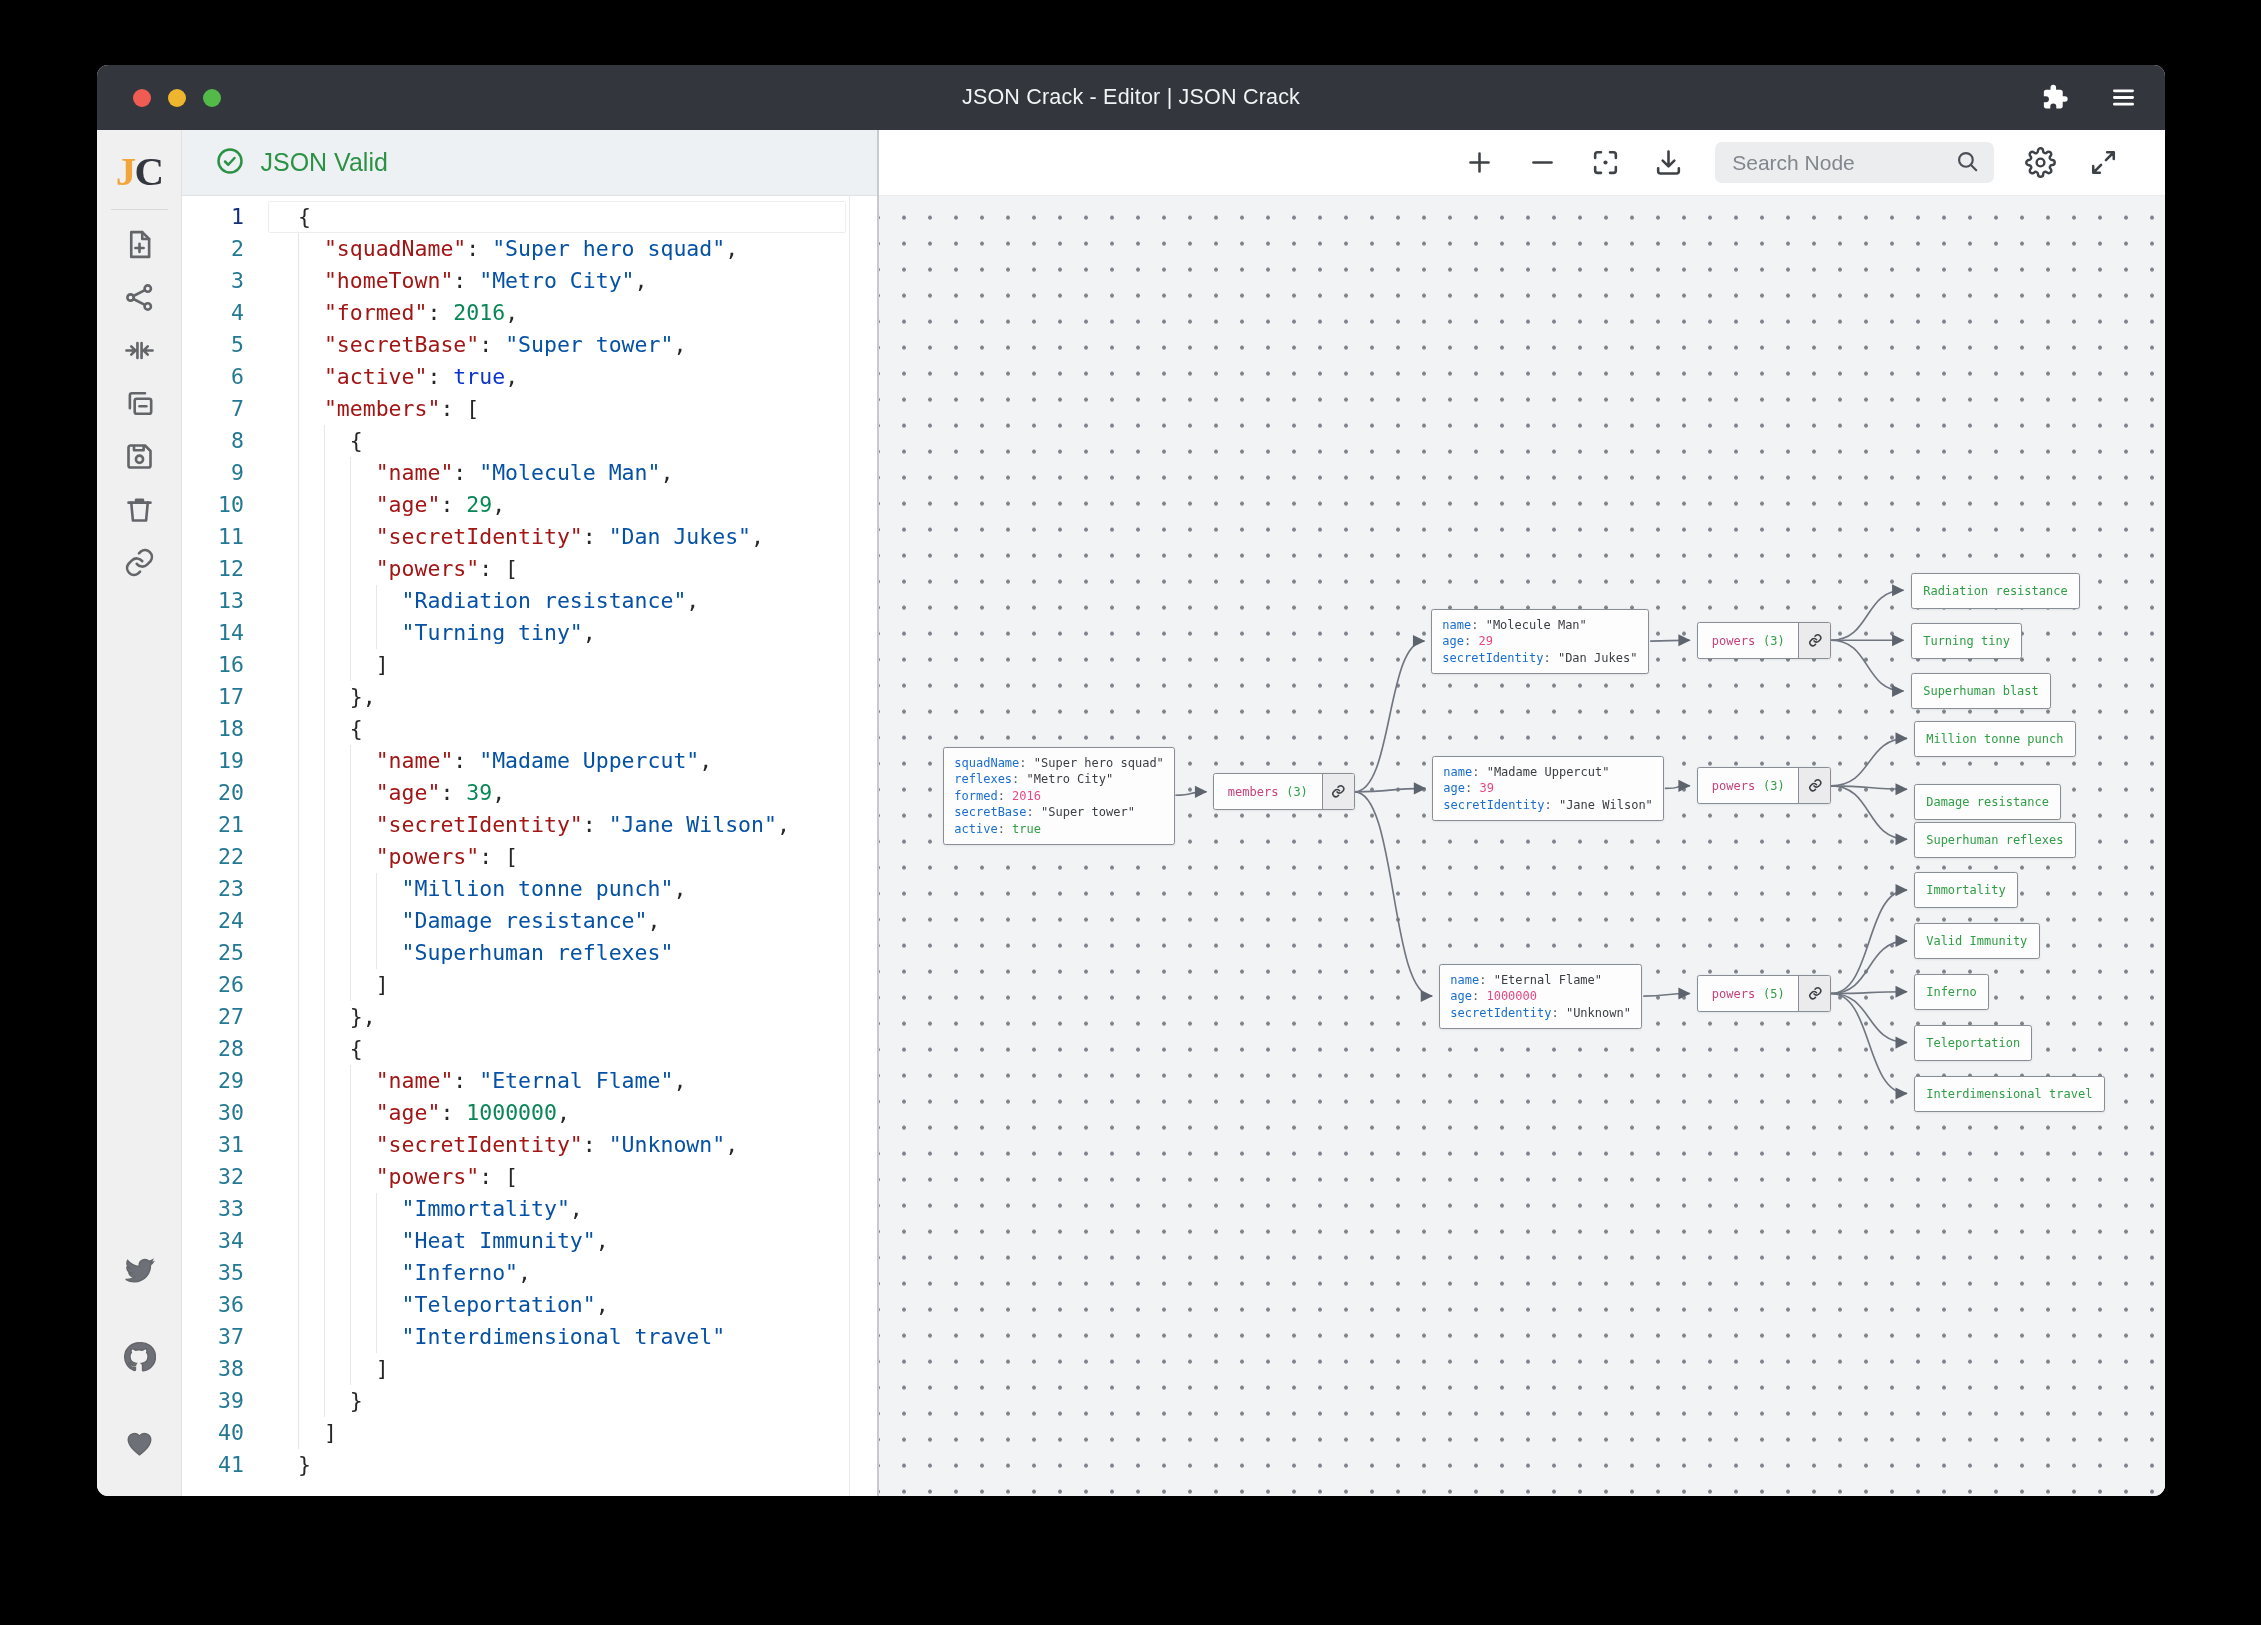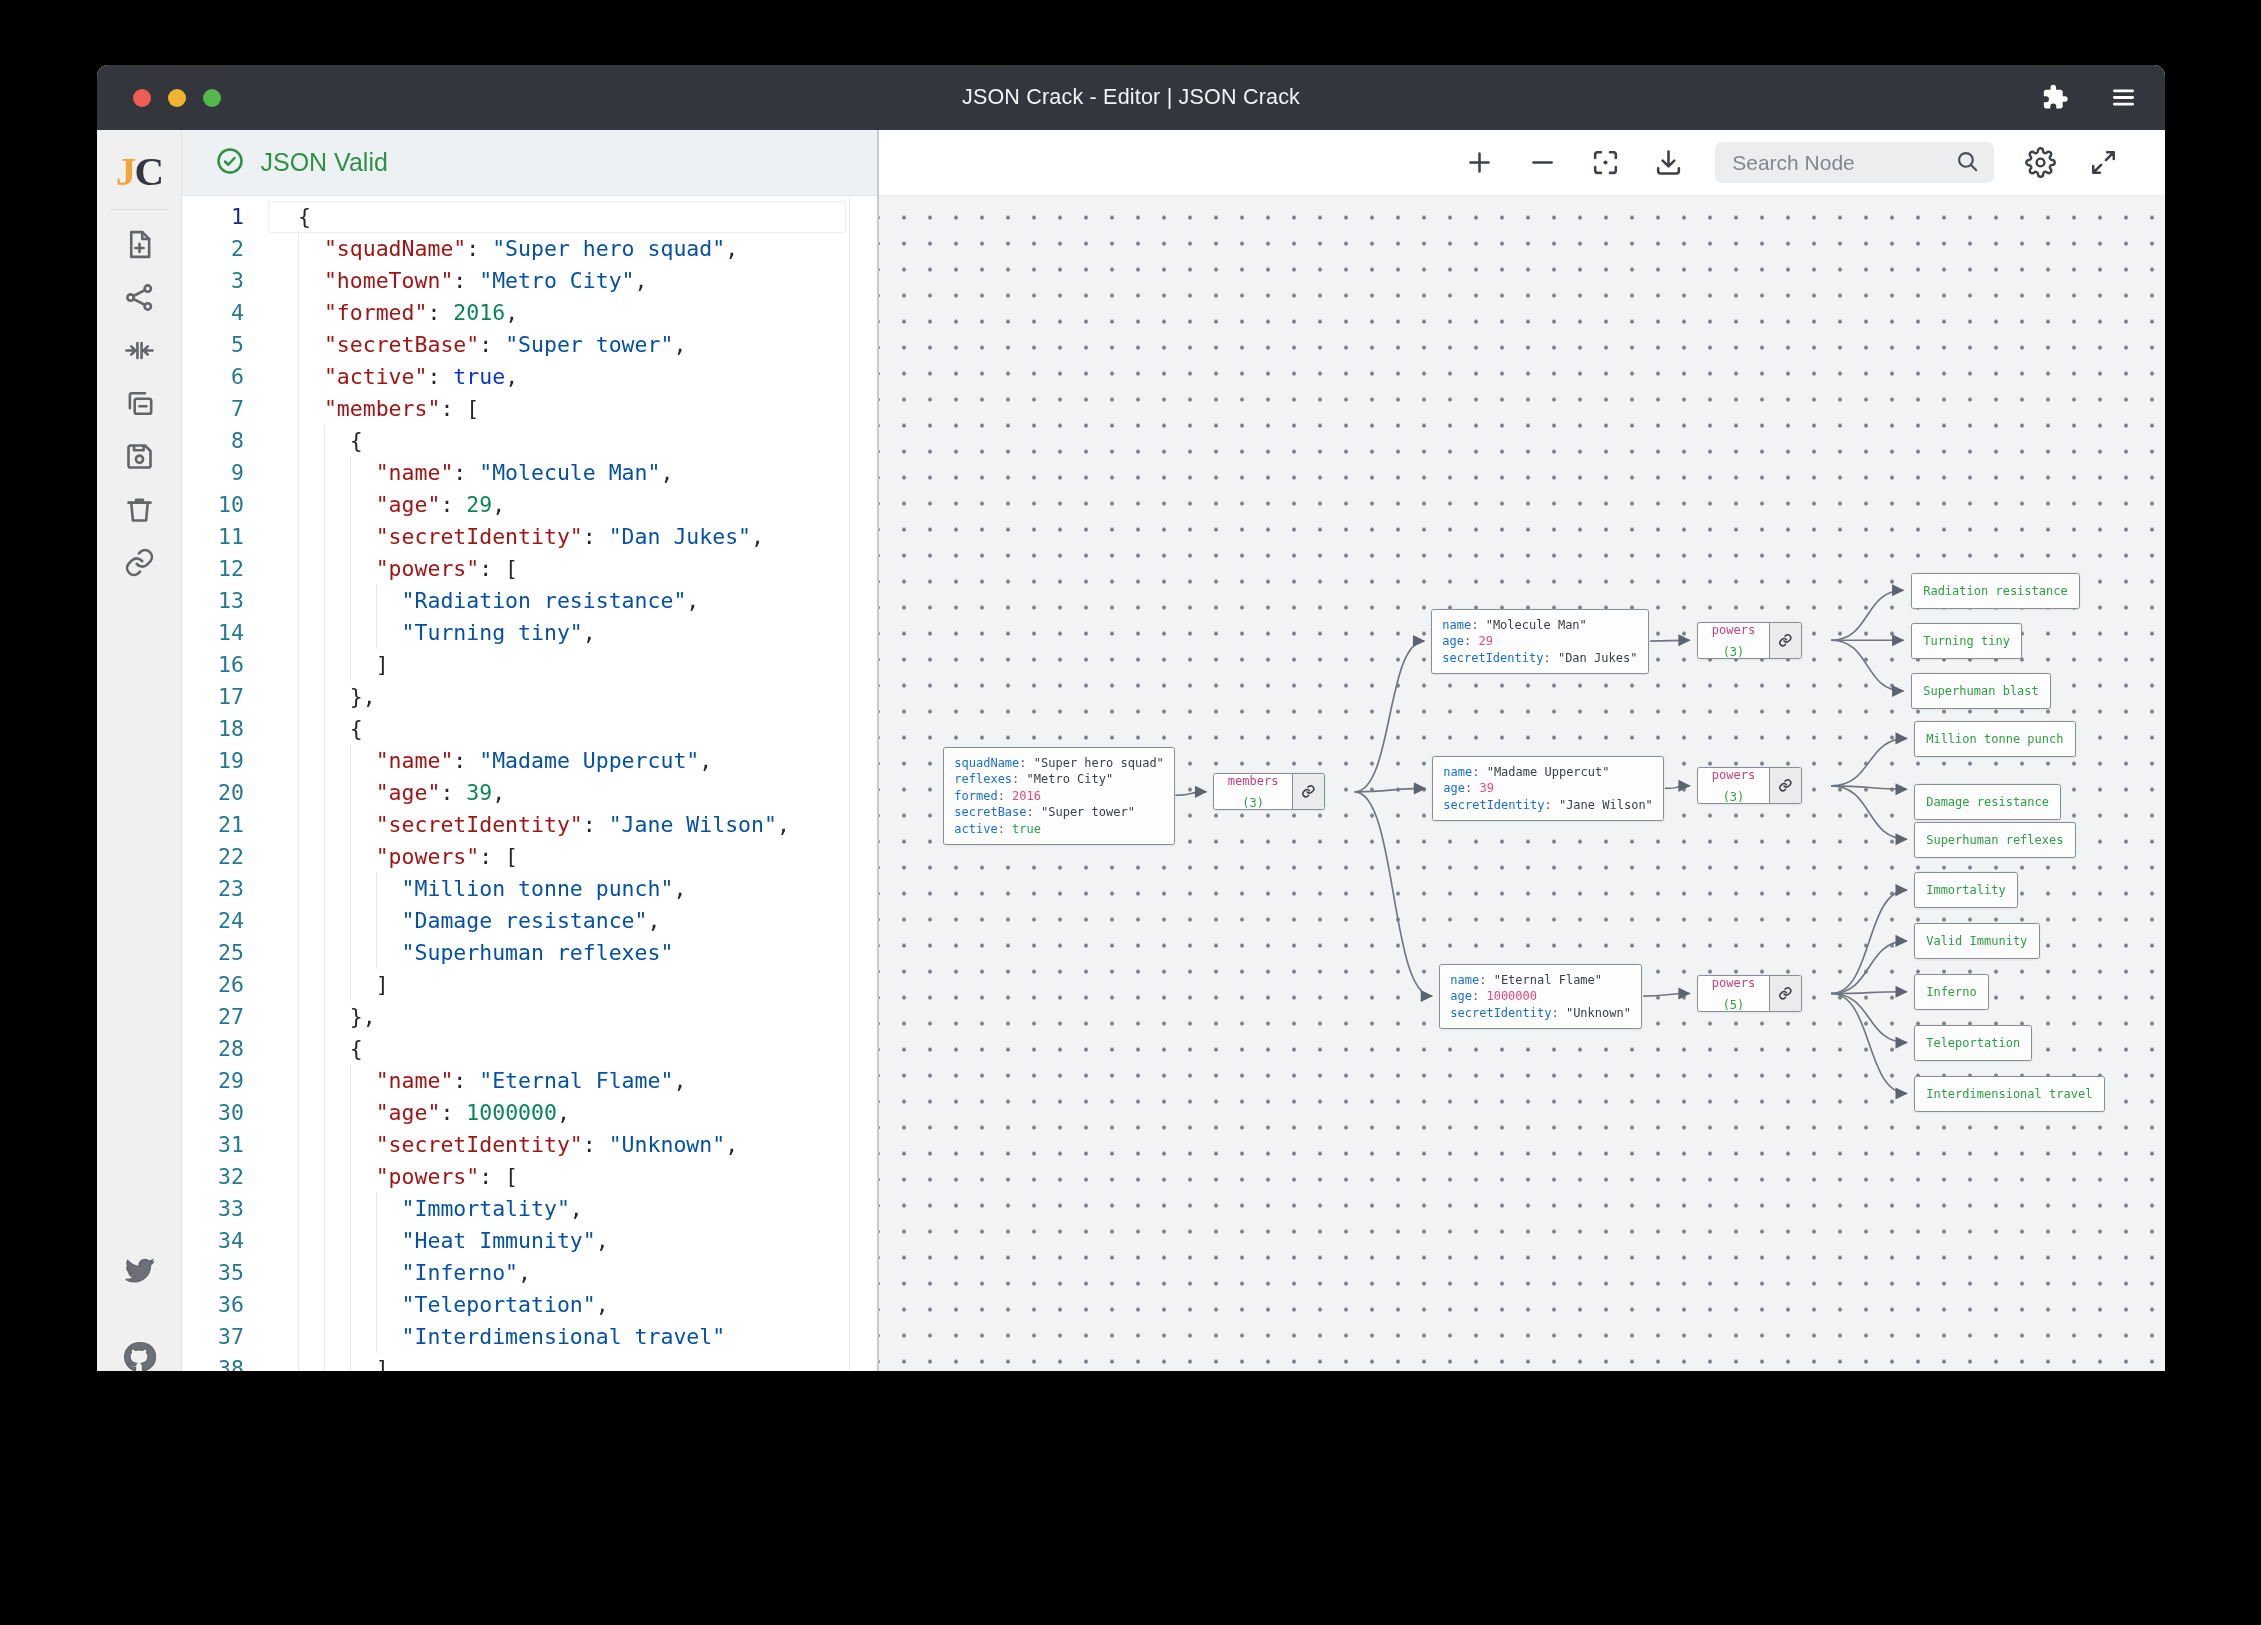--- a/index.html
+++ b/index.html
@@ -1,16 +1,16 @@
 <!DOCTYPE html>
 <html style="font-size:13.8px"><head>
 <meta charset="utf-8">
 <style>
   html,body{margin:0;padding:0;background:#000;}
-  .stage{position:relative;width:2261px;height:1371px;background:#000;overflow:hidden;
+  .stage{position:relative;width:2261px;height:1625px;background:#000;overflow:hidden;
          font-family:"Liberation Sans",sans-serif;}
   .window{position:absolute;left:97px;top:65px;width:2068px;height:1431px;background:#fff;
           border-radius:11.2px;overflow:hidden;box-shadow:0 15.5px 52px rgba(0,0,0,.55);}
   
   .titlebar{position:relative;height:65px;background:#33373d;display:flex;align-items:center;}
   .lights{display:flex;gap:17px;margin-left:36px;}
   .light{width:18px;height:18px;border-radius:50%;}
   .tb-title{position:absolute;left:0;right:0;text-align:center;color:#f2f3f4;font-size:21.5px;
             letter-spacing:0.2px;pointer-events:none;}
   .tb-right{margin-left:auto;display:flex;align-items:center;gap:38px;padding-right:26px;z-index:2;}
@@ -59,21 +59,21 @@
           background-size:26px 26px;background-position:12px 8.6px;}
   #edges{position:absolute;left:0;top:0;}
   .node{position:absolute;background:#fdfdfe;border:1.3px solid #888e96;border-radius:2.6px;
         box-shadow:0 0.9px 2.6px rgba(0,0,0,.07);font-family:"DejaVu Sans Mono","Liberation Mono",monospace;
         font-size:12px;cursor:pointer;}
   .node-obj{padding:6.9px 10.3px;}
   .node-obj .row{line-height:16.4px;white-space:pre;}
   .nk{color:#1a6ed0;} .ncolon{color:#55595e;}
   .nv-str{color:#3b3e42;} .nv-num{color:#e5477f;} .nv-bool{color:#2f9e44;}
   .node-arr{display:flex;align-items:stretch;height:35px;}
-  .arr-label{display:flex;align-items:center;gap:7.8px;padding:0 13.8px;white-space:pre;flex-direction:column;}
+  .arr-label{display:flex;align-items:center;gap:7.8px;padding:0 13.8px;white-space:pre;}
   .albl{color:#c7417b;} .acnt{color:#2f9e44;}
   .linkbox{width:31px;background:#ebebee;border-left:1.3px solid #888e96;display:flex;
            align-items:center;justify-content:center;border-radius:0 1.7px 1.7px 0;}
   .node-leaf{display:flex;align-items:center;justify-content:center;height:34px;padding:0 11.2px;
              color:#2f9e44;white-space:pre;}
 </style>
 </head>
 <body>
 
 <div class="stage">

